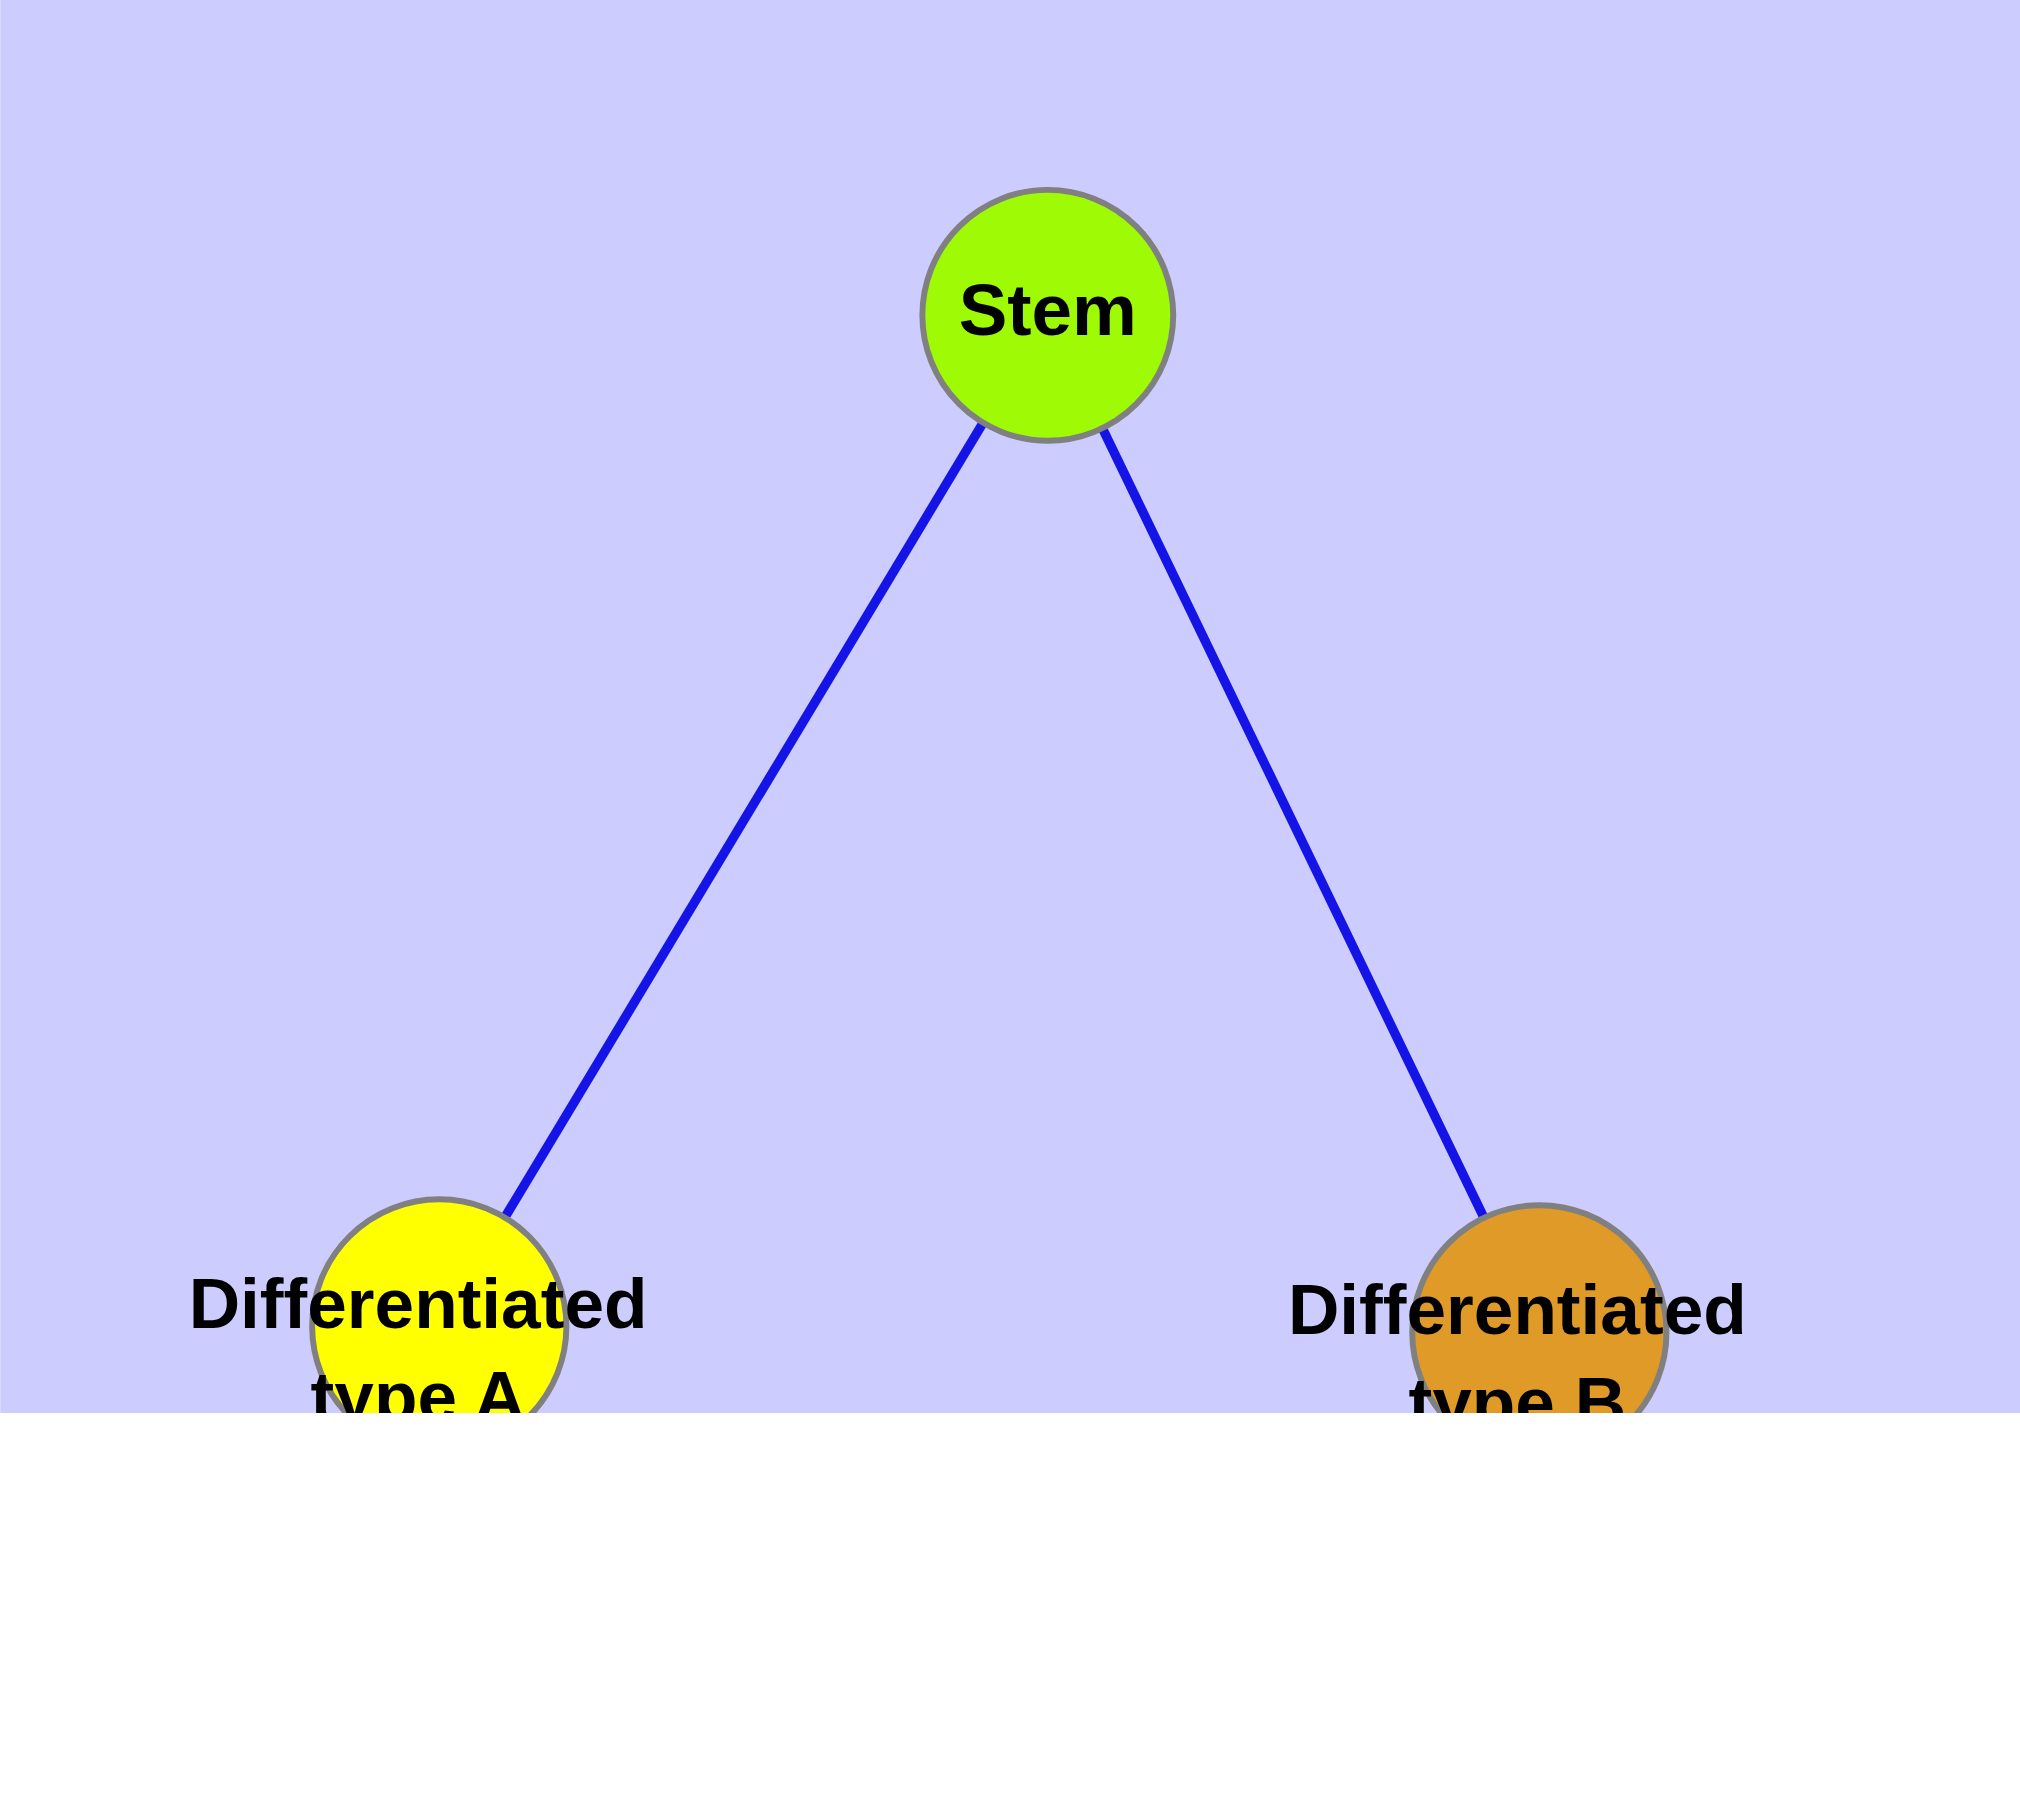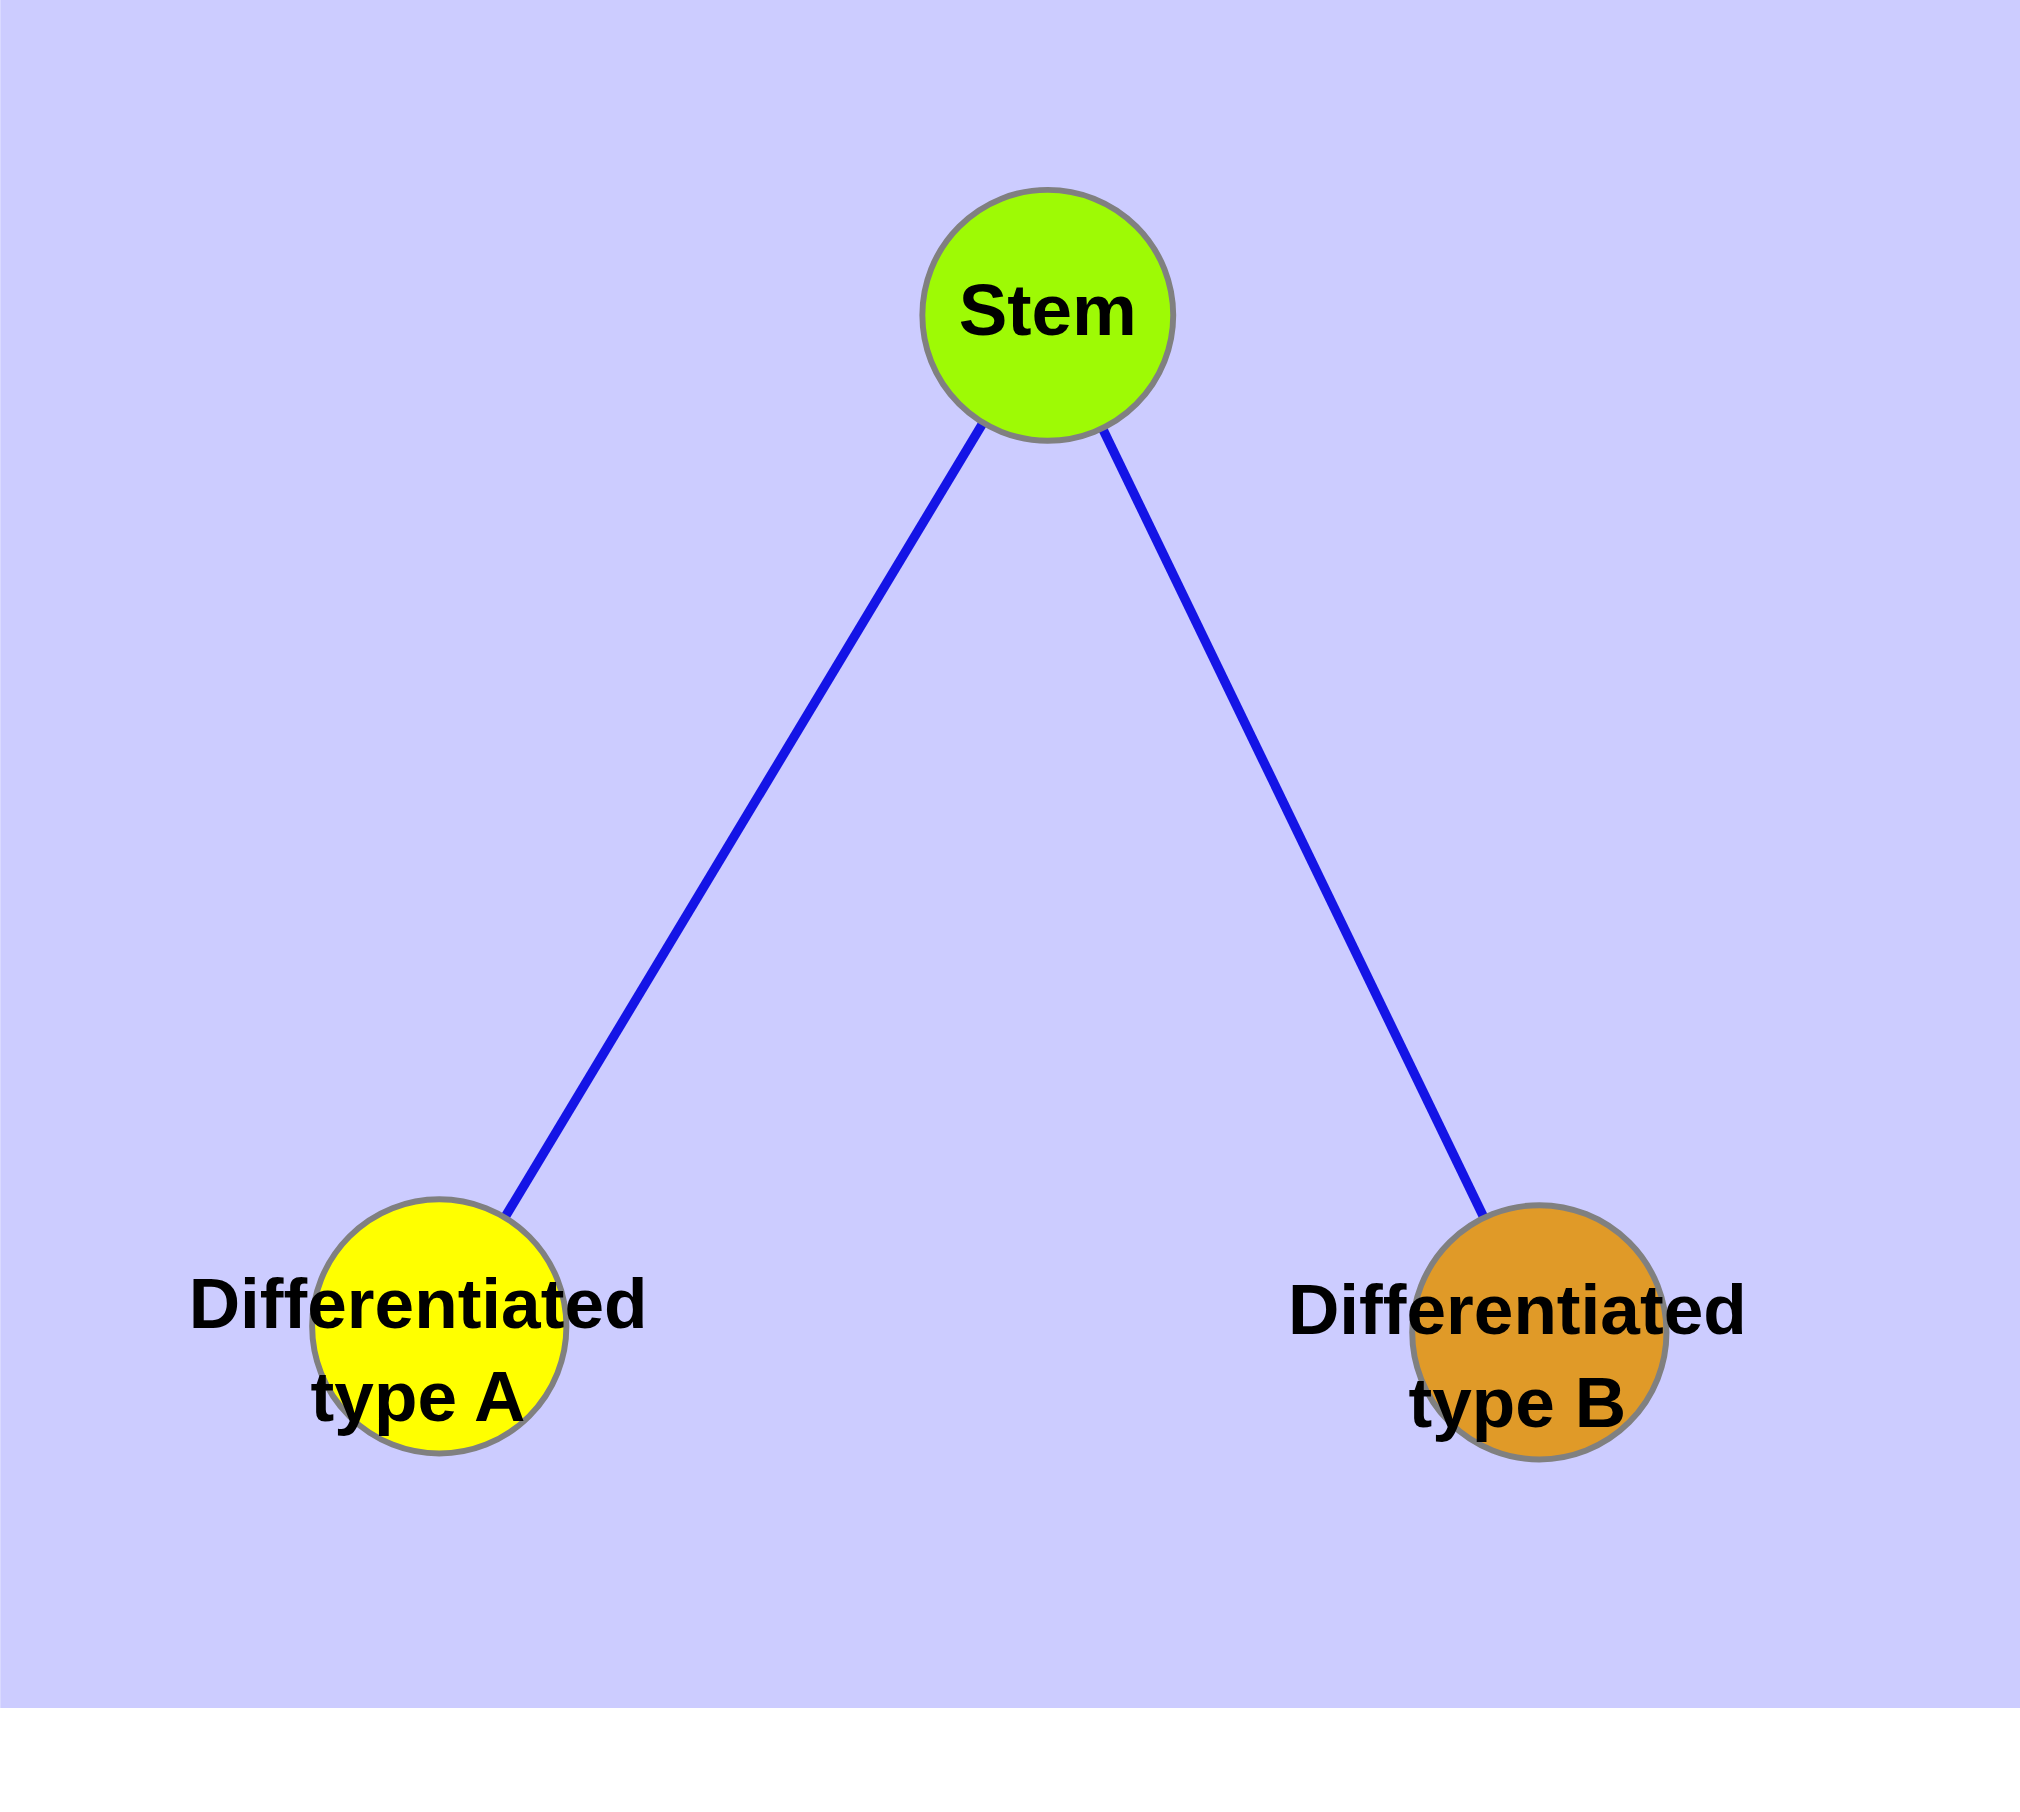--- a/index.html
+++ b/index.html
@@ -39,21 +39,21 @@
   .label-stem {
     font-size: 86px;
   }
   .label-leaf {
     font-size: 84px;
   }
 </style>
 </head>
 <body>
 
-<div id="canvas" style="width: 2021px; height: 1708px;">
+<div id="canvas" style="width: 2021px; height: 1413px;">
   <svg id="graph-svg" viewBox="0 0 2384 2138">
 
     <rect x="0" y="0" width="2384" height="2138" fill="#ccccff"></rect>
 
     <g>
       <line class="edge-line" x1="1236" y1="372" x2="518" y2="1565" stroke="#1414e6" stroke-width="11"></line>
       <line class="edge-line" x1="1236" y1="372" x2="1816" y2="1572" stroke="#1414e6" stroke-width="11"></line>
     </g>
 
     <g>

